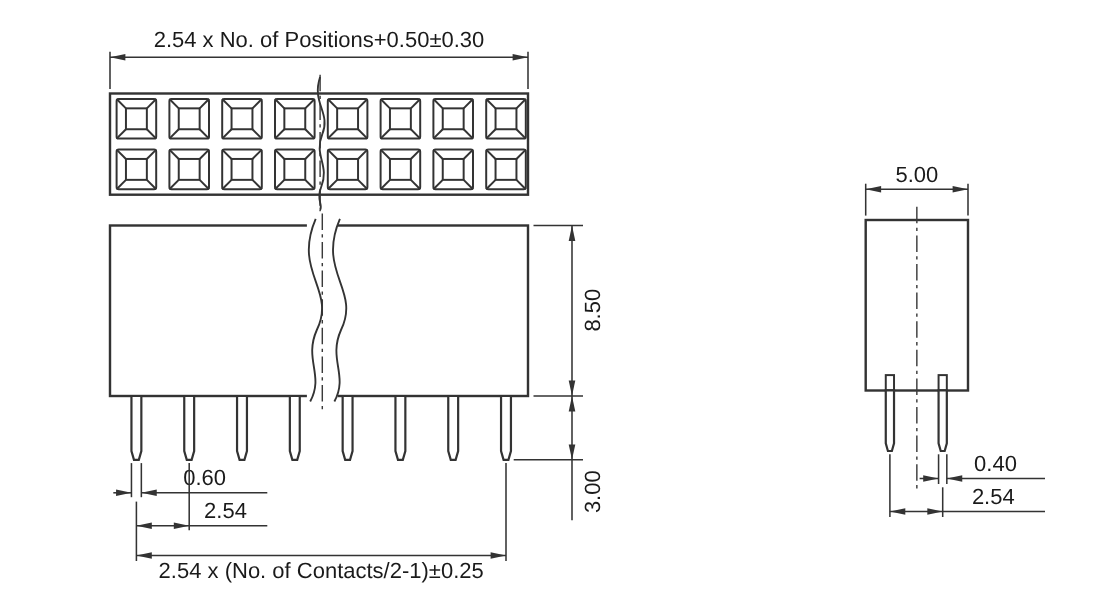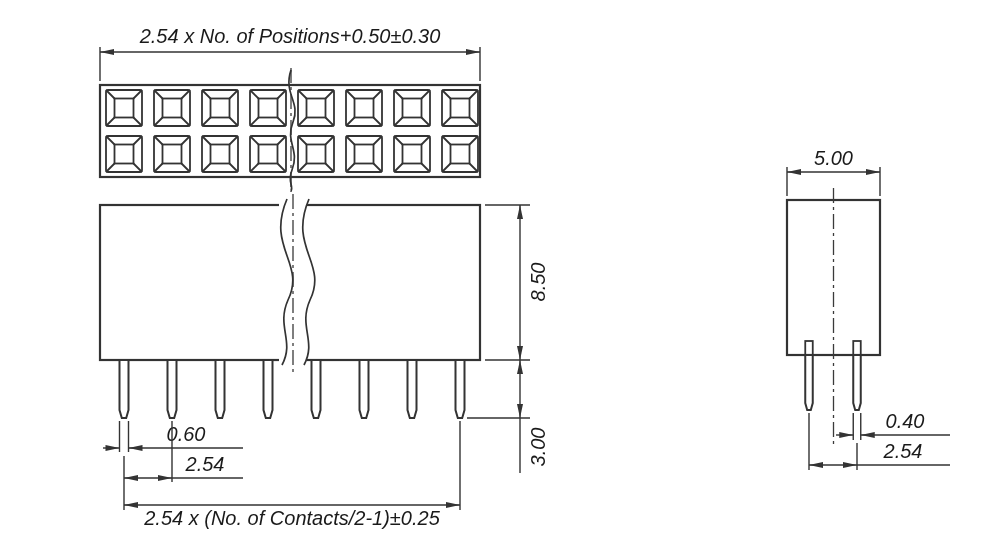--- a/index.html
+++ b/index.html
@@ -6,21 +6,20 @@
     margin: 0;
     padding: 0;
     background: #ffffff;
   }
   .canvas-wrap {
     width: 998px;
     height: 551px;
     position: relative;
     background: #ffffff;
     overflow: hidden;
-    font-style: italic;
   }
   svg { display: block; }
   .outline { fill: #ffffff; stroke: #333333; stroke-width: 2.2; }
   .thin    { fill: none;    stroke: #333333; stroke-width: 1.8; }
   .dim     { fill: none;    stroke: #333333; stroke-width: 1.4; }
   .center  { fill: none;    stroke: #3a3a3a; stroke-width: 1.3; stroke-dasharray: 15 4 3 4; }
   .brk     { fill: none;    stroke: #333333; stroke-width: 1.7; }
   .mask    { fill: #ffffff; stroke: none; }
   .arr2 { marker-start: url(#arrow); marker-end: url(#arrow); }
   .arrE { marker-end: url(#arrow); }

